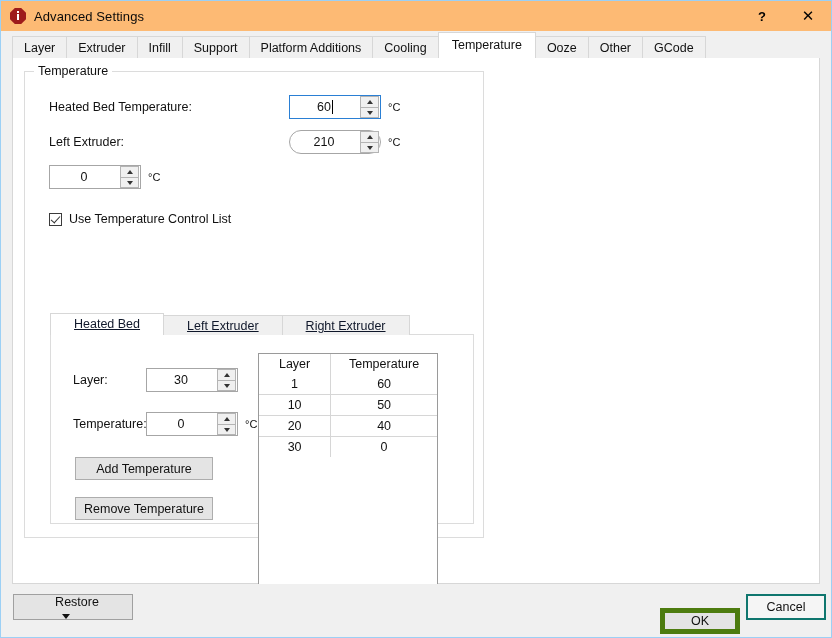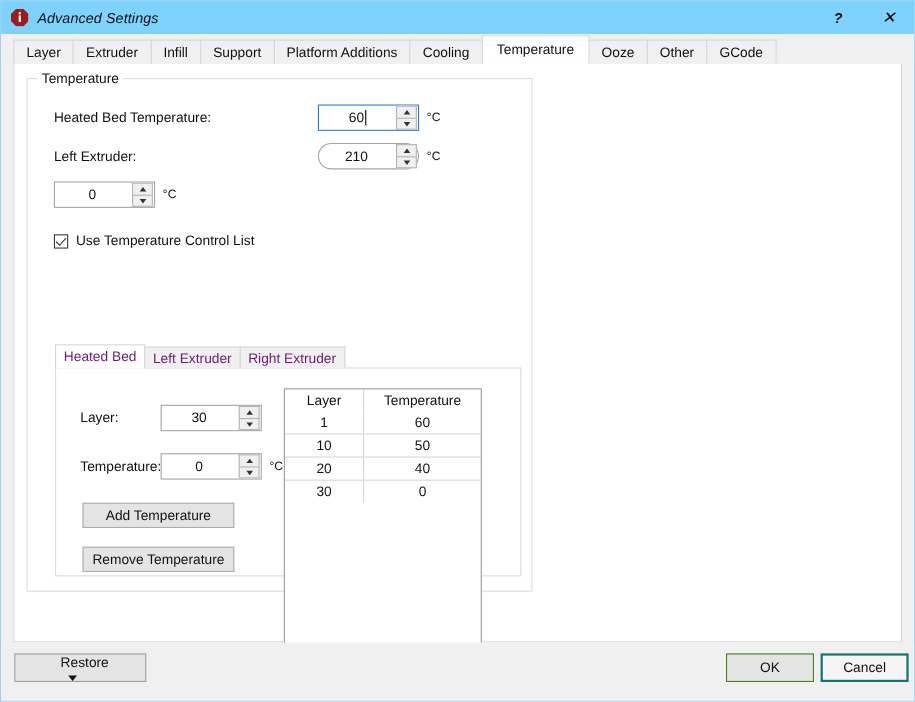--- a/index.html
+++ b/index.html
@@ -23,25 +23,24 @@
     box-sizing: border-box;
     border: 1px solid #9cd0f5;
     background: #f0f0f0;
     display: flex;
     flex-direction: column;
   }
   
   .titlebar {
     height: 30px;
     min-height: 30px;
-    background: #7dd3fc;
-    display: flex;
-    align-items: center;
-    position: relative;
-    font-style: italic;
+    background: #fdba74;
+    display: flex;
+    align-items: center;
+    position: relative;
   }
   .app-icon {
     width: 16px; height: 16px;
     margin-left: 9px;
     margin-right: 8px;
     position: relative;
     flex: 0 0 auto;
   }
   .app-icon .oct {
     position: absolute;
@@ -283,30 +282,31 @@
     display: flex;
     align-items: flex-end;
     height: 22px;
     position: relative;
     z-index: 2;
     padding-left: 0px;
   }
   .inner-tab {
     height: 20px;
     line-height: 20px;
-    padding: 0 7px;
+    padding: 0 23px;
     box-sizing: border-box;
     background: #f0f0f0;
     border: 1px solid #d7d7d7;
     border-bottom: none;
     margin-right: -1px;
     font-size: 12.5px;
-    color: #701a75;
+    color: #0f172a;
     white-space: nowrap;
     cursor: default;
+    text-decoration: underline;
   }
   .inner-tab.active {
     background: #ffffff;
     height: 22px;
     line-height: 21px;
     z-index: 3;
   }
   .inner-panel {
     position: absolute;
     left: 0;
@@ -397,26 +397,26 @@
     width: 0; height: 0;
     border-left: 4.5px solid transparent;
     border-right: 4.5px solid transparent;
     border-top: 5px solid #111;
     margin-right: 14px;
     flex: 0 0 auto;
   }
   .ok-btn {
     position: absolute;
     right: 91px;
-    top: 10px;
+    top: 24px;
     width: 80px;
     height: 26px;
     box-sizing: border-box;
     background: #e4e4e4;
-    border: 1px solid #4d7c0f;
+    border: 5px solid #4d7c0f;
     display: flex;
     align-items: center;
     justify-content: center;
     font-size: 12.5px;
     color: #111;
     cursor: default;
   }
   .cancel-btn {
     position: absolute;
     right: 5px;

